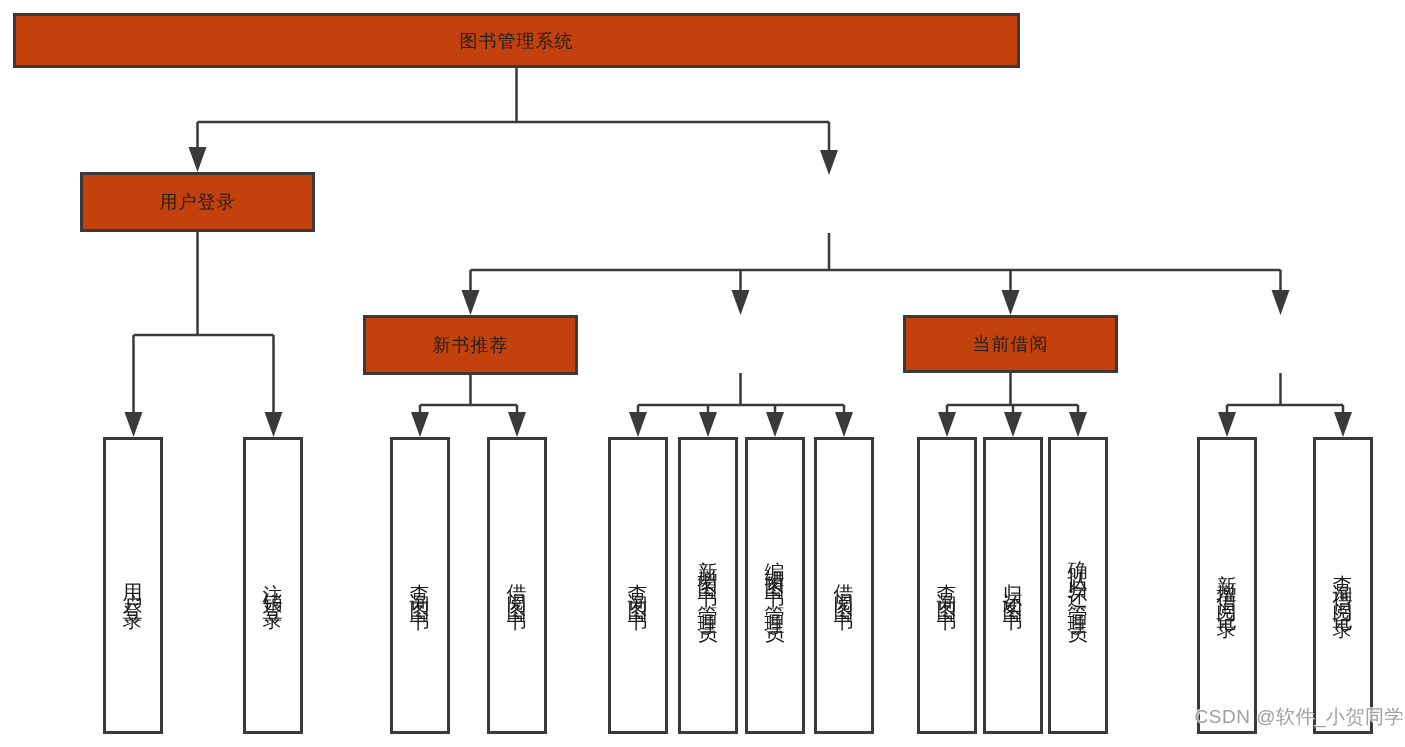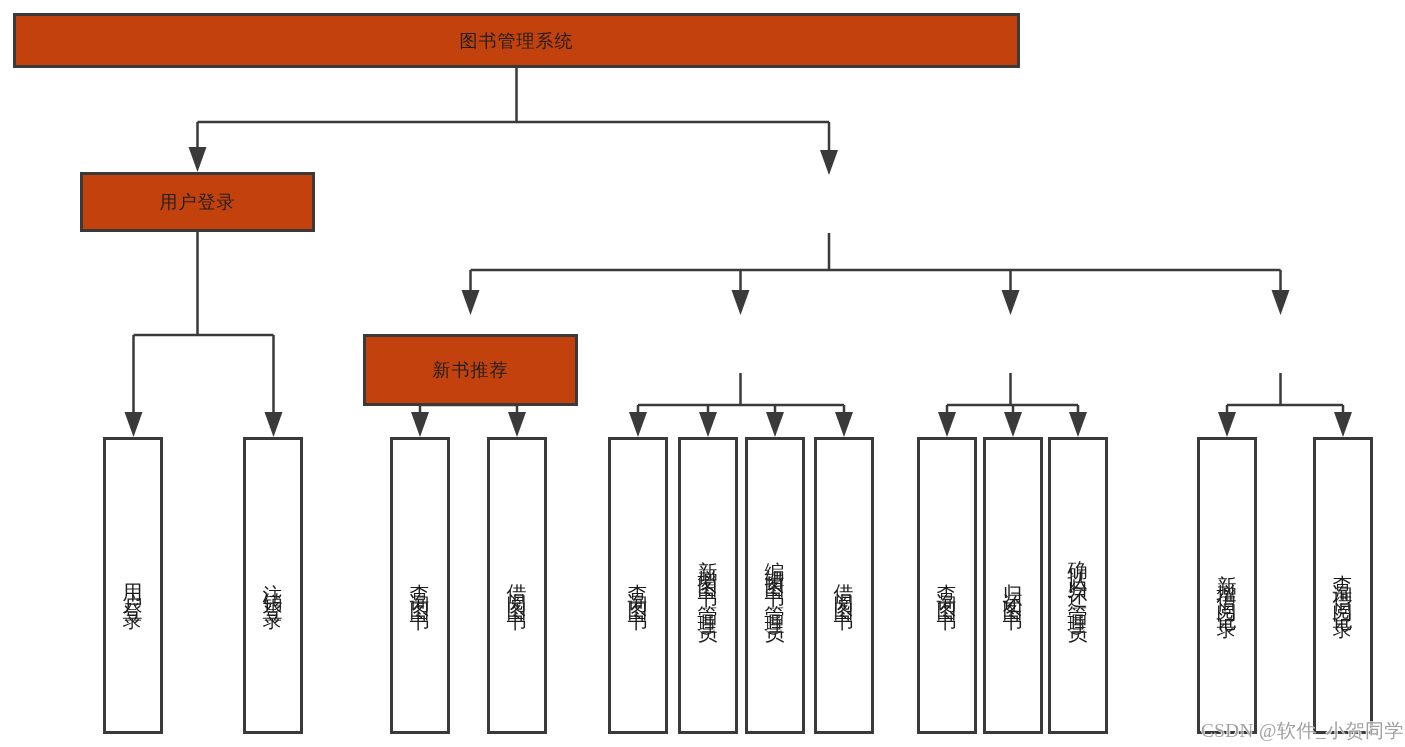--- a/index.html
+++ b/index.html
@@ -52,40 +52,39 @@
     text-orientation:mixed;
     font-size:20px;
     line-height:1;
     letter-spacing:9px;
     color:#1c1c1c;
   }
   
   #node-root      {left:13px;  top:13px;  width:1007px; height:55px;}
   #node-userlogin {left:80px;  top:172px; width:235px;  height:60px;}
   #node-bookmgmt  {left:711px; top:173px; width:236px;  height:60px;}
-  #node-l3-0 {left:363px;  top:315px; width:215px; height:72px;margin-top:19px;}
+  #node-l3-0 {left:363px;  top:315px; width:215px; height:60px;}
   #node-l3-1 {left:633px;  top:315px; width:215px; height:58px;}
   #node-l3-2 {left:903px;  top:315px; width:215px; height:58px;}
   #node-l3-3 {left:1173px; top:315px; width:215px; height:58px;}
   
   #leaf-a0{left:103px;} #leaf-a1{left:243px;}
   #leaf-b0{left:390px;} #leaf-b1{left:487px;}
   #leaf-c0{left:608px;} #leaf-c1{left:678px;} #leaf-c2{left:745px;} #leaf-c3{left:814px;}
   #leaf-d0{left:917px;} #leaf-d1{left:983px;} #leaf-d2{left:1048px;}
   #leaf-e0{left:1197px;} #leaf-e1{left:1313px;}
   .watermark{
     position:absolute;
     right:1px;
-    bottom:3px;
+    bottom:17px;
     font-size:19px;
     color:#a0a0a0;
     z-index:5;
     letter-spacing:0.5px;
     text-shadow:1px 1px 0 rgba(255,255,255,.85), -1px -1px 0 rgba(255,255,255,.85);
-    font-family:Liberation Serif, serif;
   }
 </style>
 </head>
 <body>
 
 <div class="canvas">
 
   <svg class="wires" viewBox="0 0 1405 747" xmlns="http://www.w3.org/2000/svg">
     <path fill="none" stroke="#3a3a3a" stroke-width="2.5" d="
       M516.5 68 V122 M197.5 122 H829 M197.5 122 V150 M829 122 V151
@@ -117,20 +116,21 @@
       <polygon points="1218,412 1236,412 1227,437"></polygon>
       <polygon points="1334,412 1352,412 1343,437"></polygon>
     </g>
   </svg>
 
   <div class="box" id="node-root">图书管理系统</div>
 
   <div class="box" id="node-userlogin">用户登录</div>
 
   <div class="box" id="node-l3-0">新书推荐</div>
+  <div class="box" id="node-l3-2">当前借阅</div>
 
   <div class="vbox" id="leaf-a0">
     <span class="vtext">用户登录</span>
   </div>
   <div class="vbox" id="leaf-a1">
     <span class="vtext">注销登录</span>
   </div>
 
   <div class="vbox" id="leaf-b0">
     <span class="vtext">查询图书</span>

